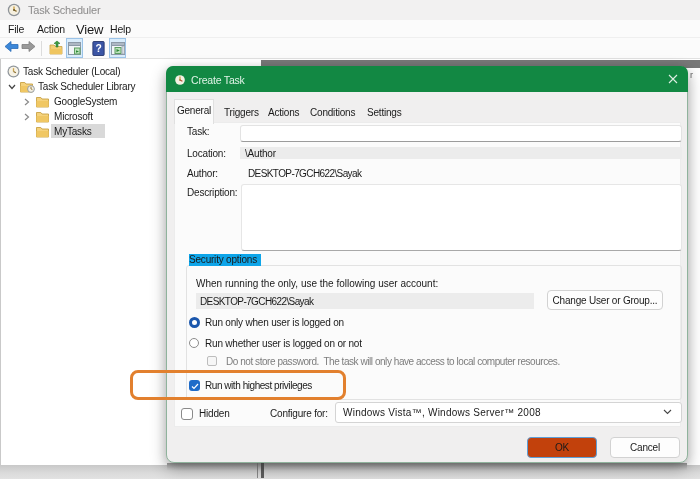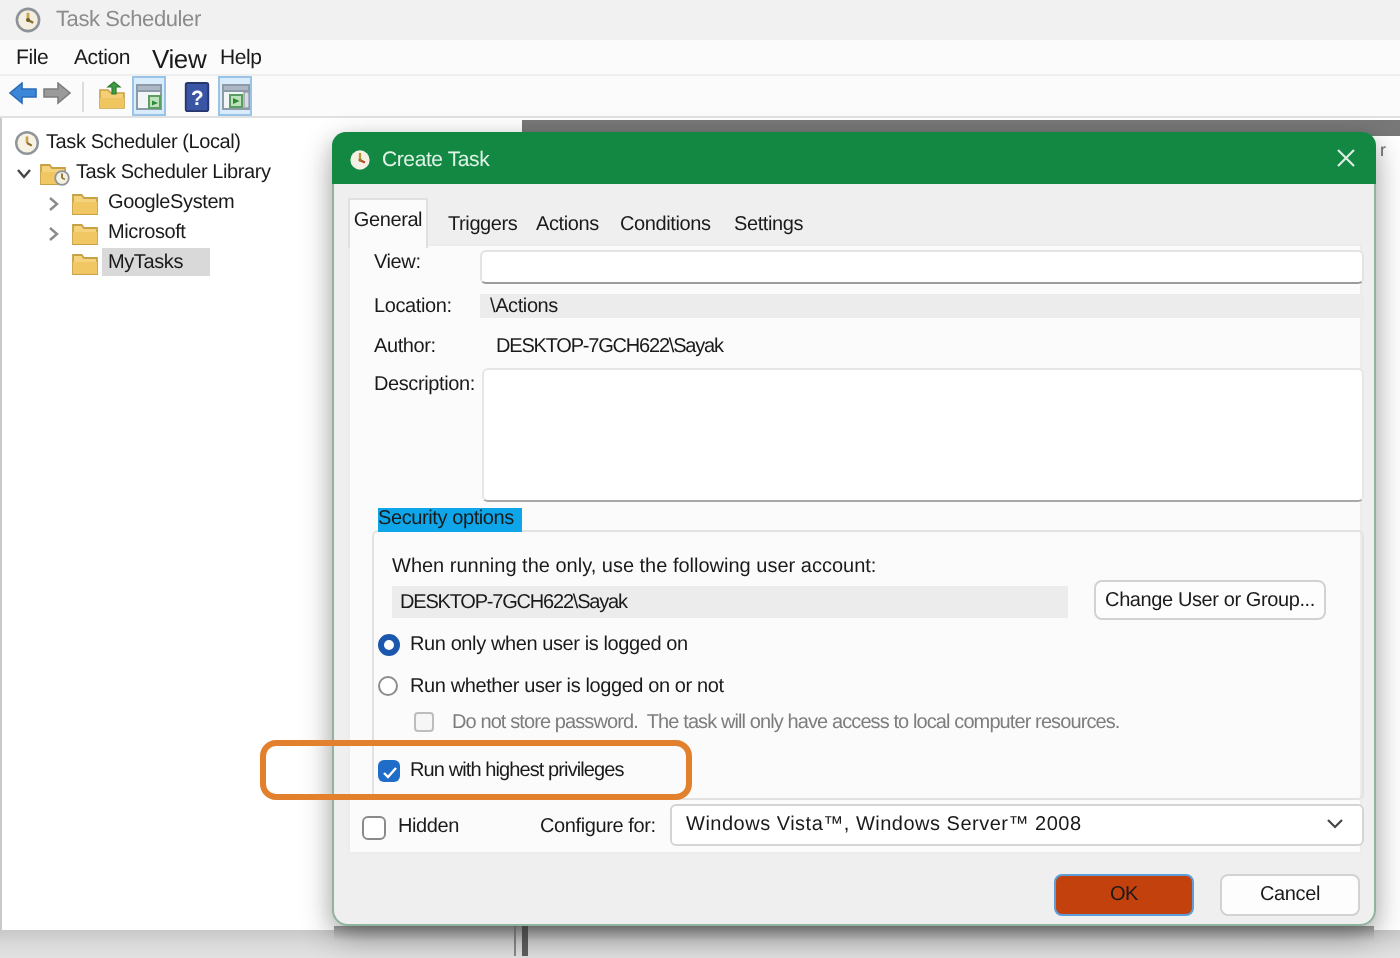--- a/index.html
+++ b/index.html
@@ -135,26 +135,26 @@
 
 <div class="abs" style="left:174px;top:99px;width:40px;height:25px;background:#fbfbfb;border:1px solid #e0e0e0;border-bottom:none;z-index:3;"></div>
 <div class="abs cy" style="left:174px;top:99px;width:40px;height:23px;justify-content:center;z-index:4;">General</div>
 <div class="abs cy" style="left:224px;top:104px;height:16px;">Triggers</div>
 <div class="abs cy" style="left:268px;top:104px;height:16px;">Actions</div>
 <div class="abs cy" style="left:310px;top:104px;height:16px;">Conditions</div>
 <div class="abs cy" style="left:367px;top:104px;height:16px;">Settings</div>
 
 <div class="abs" style="left:174px;top:122px;width:507px;height:305px;background:#fbfbfb;border:1px solid #ececec;"></div>
 
-<div class="abs cy" style="left:187px;top:124px;height:15px;">View:</div>
+<div class="abs cy" style="left:187px;top:124px;height:15px;">Task:</div>
 <div class="abs" style="left:240px;top:125px;width:442px;height:17px;background:#ffffff;border:1px solid #e3e3e3;border-bottom:1px solid #9c9c9c;border-radius:3px;"></div>
 
 <div class="abs cy" style="left:187px;top:146px;height:14px;">Location:</div>
 <div class="abs" style="left:240px;top:147px;width:442px;height:12px;background:#ececec;"></div>
-<div class="abs cy" style="left:245px;top:146px;height:14px;">\Actions</div>
+<div class="abs cy" style="left:245px;top:146px;height:14px;">\Author</div>
 
 <div class="abs cy" style="left:187px;top:166px;height:15px;">Author:</div>
 <div class="abs cy" style="left:248px;top:166px;height:15px;letter-spacing:-0.6px;">DESKTOP-7GCH622\Sayak</div>
 
 <div class="abs cy" style="left:187px;top:185px;height:15px;">Description:</div>
 <div class="abs" style="left:241px;top:184px;width:441px;height:67px;background:#ffffff;border:1px solid #e6e6e6;border-bottom:1px solid #a8a8a8;border-radius:3px;"></div>
 
 <div class="abs" style="left:186px;top:265px;width:496px;height:135px;border:1px solid #e2e2e2;border-radius:3px;"></div>
 <div class="abs" style="left:189px;top:254px;height:12px;background:#0ea5e9;padding:0 4px 0 0;">Security options</div>
 

